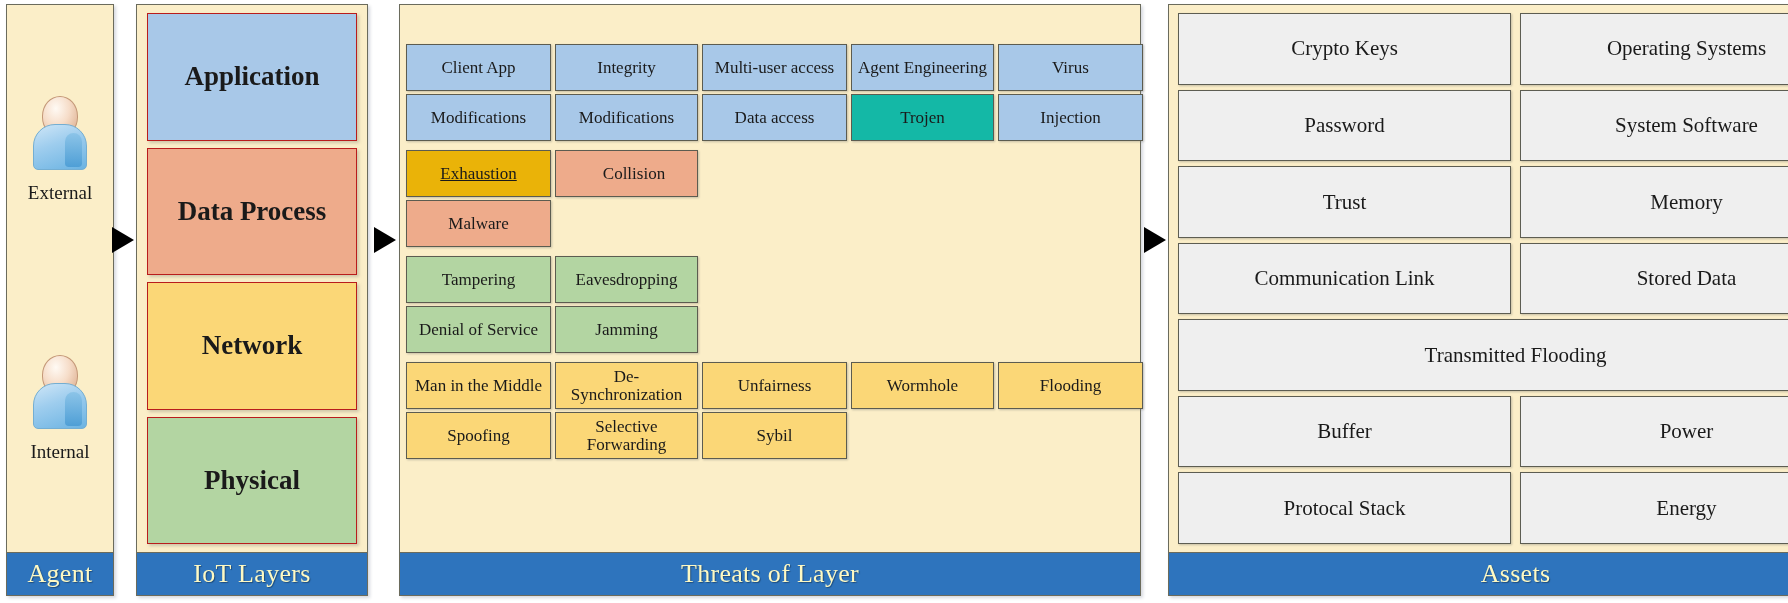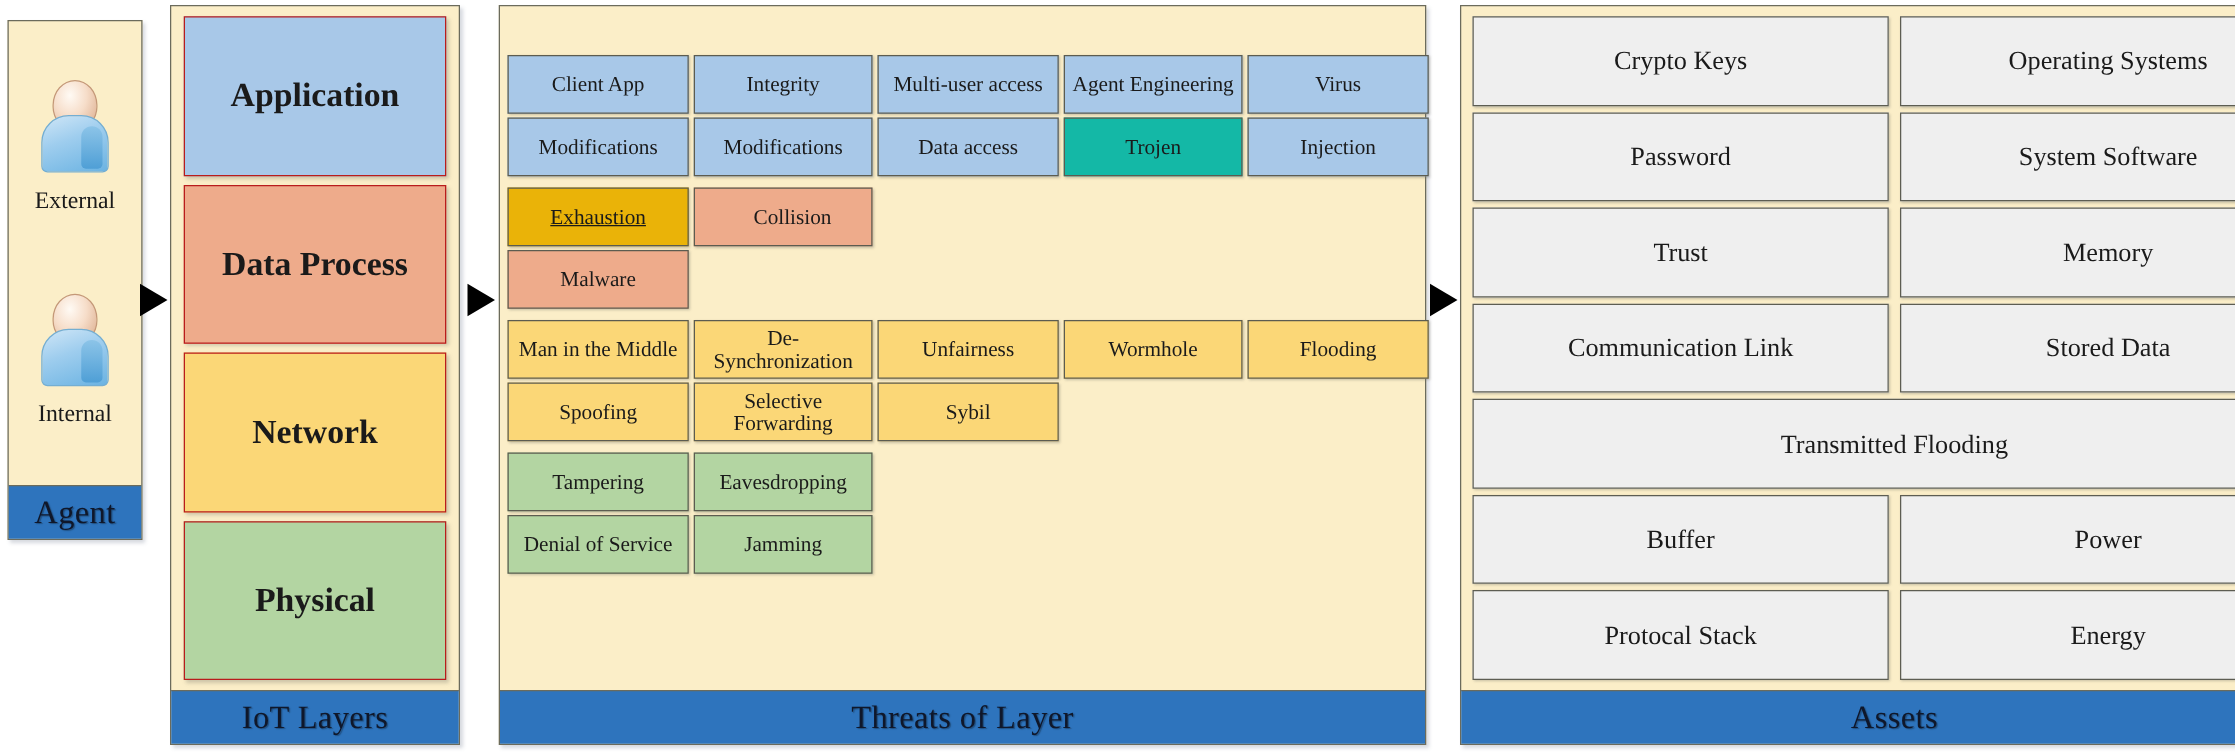--- a/index.html
+++ b/index.html
@@ -23,31 +23,31 @@
   .panel-body{
     flex:1 1 auto;
     position:relative;
     padding:6px;
     box-sizing:border-box;
     display:flex;flex-direction:column;
   }
   .panel-footer{
     flex:0 0 auto;
     background:#2e74bd;
-    color:#0f172a;
+    color:#fef9c3;
     border-top:1px solid #6b6b5c;
     display:flex;align-items:center;justify-content:center;
     font-size:26px;
     letter-spacing:.3px;
     text-shadow:1px 1px 1px rgba(0,0,0,.35);
     height:42px;
   }
 
   
-  #agent-panel{left:6px;top:4px;width:108px;height:416px;margin-top:12px;}
+  #agent-panel{left:6px;top:4px;width:108px;height:592px;}
   #agent-panel .panel-body{
     justify-content:space-around;align-items:center;padding:14px 4px;
   }
   .agent-entry{display:flex;flex-direction:column;align-items:center;gap:10px;}
   .agent-label{font-size:19px;}
   .avatar{width:56px;height:78px;position:relative;}
   .avatar .head{
     position:absolute;left:50%;top:2px;transform:translateX(-50%);
     width:34px;height:38px;border-radius:50% 50% 46% 46%;
     background:radial-gradient(ellipse at 38% 30%, #fffaf4 0%, #f6ddc9 45%, #d9a887 100%);
@@ -198,42 +198,42 @@
           <div class="threat-row">
             <div class="threat-box" style="background: #eab308; width: 145px; flex: 0 0 145px; text-decoration: underline;">Exhaustion</div>
             <div class="threat-box" style="background: rgb(238, 171, 139); width: 143px; flex: 0 0 143px; padding-left: 18px;">Collision</div>
           </div>
           <div class="threat-row">
             <div class="threat-box" style="background: rgb(238, 171, 139); width: 145px; flex: 0 0 145px;">Malware</div>
           </div>
         </div>
         <div class="threat-group">
           <div class="threat-row">
+            <div class="threat-box" style="background: rgb(179, 213, 162); width: 145px; flex: 0 0 145px;">Tampering</div>
+            <div class="threat-box" style="background: rgb(179, 213, 162); width: 143px; flex: 0 0 143px;">Eavesdropping</div>
+          </div>
+          <div class="threat-row">
+            <div class="threat-box" style="background: rgb(179, 213, 162); width: 145px; flex: 0 0 145px;">Denial of Service</div>
+            <div class="threat-box" style="background: rgb(179, 213, 162); width: 143px; flex: 0 0 143px;">Jamming</div>
+          </div>
+        </div>
+        <div class="threat-group">
+          <div class="threat-row">
             <div class="threat-box" style="background: rgb(251, 215, 119); width: 145px; flex: 0 0 145px;">Man in the Middle</div>
             <div class="threat-box" style="background: rgb(251, 215, 119); width: 143px; flex: 0 0 143px;">De-Synchronization</div>
             <div class="threat-box" style="background: rgb(251, 215, 119); width: 145px; flex: 0 0 145px;">Unfairness</div>
             <div class="threat-box" style="background: rgb(251, 215, 119); width: 143px; flex: 0 0 143px;">Wormhole</div>
             <div class="threat-box" style="background: rgb(251, 215, 119); width: 145px; flex: 0 0 145px;">Flooding</div>
           </div>
           <div class="threat-row">
             <div class="threat-box" style="background: rgb(251, 215, 119); width: 145px; flex: 0 0 145px;">Spoofing</div>
             <div class="threat-box" style="background: rgb(251, 215, 119); width: 143px; flex: 0 0 143px;">Selective Forwarding</div>
             <div class="threat-box" style="background: rgb(251, 215, 119); width: 145px; flex: 0 0 145px;">Sybil</div>
           </div>
         </div>
-        <div class="threat-group">
-          <div class="threat-row">
-            <div class="threat-box" style="background: rgb(179, 213, 162); width: 145px; flex: 0 0 145px;">Tampering</div>
-            <div class="threat-box" style="background: rgb(179, 213, 162); width: 143px; flex: 0 0 143px;">Eavesdropping</div>
-          </div>
-          <div class="threat-row">
-            <div class="threat-box" style="background: rgb(179, 213, 162); width: 145px; flex: 0 0 145px;">Denial of Service</div>
-            <div class="threat-box" style="background: rgb(179, 213, 162); width: 143px; flex: 0 0 143px;">Jamming</div>
-          </div>
-        </div>
       </div>
     <div class="panel-footer">Threats of Layer</div>
   </div>
 
   <div class="arrow" id="arrow-threats-to-assets"></div>
 
   <div class="panel" id="assets-panel">
     <div class="panel-body" id="assets-body">
         <div class="asset-row">
           <div class="asset-box">Crypto Keys</div>

